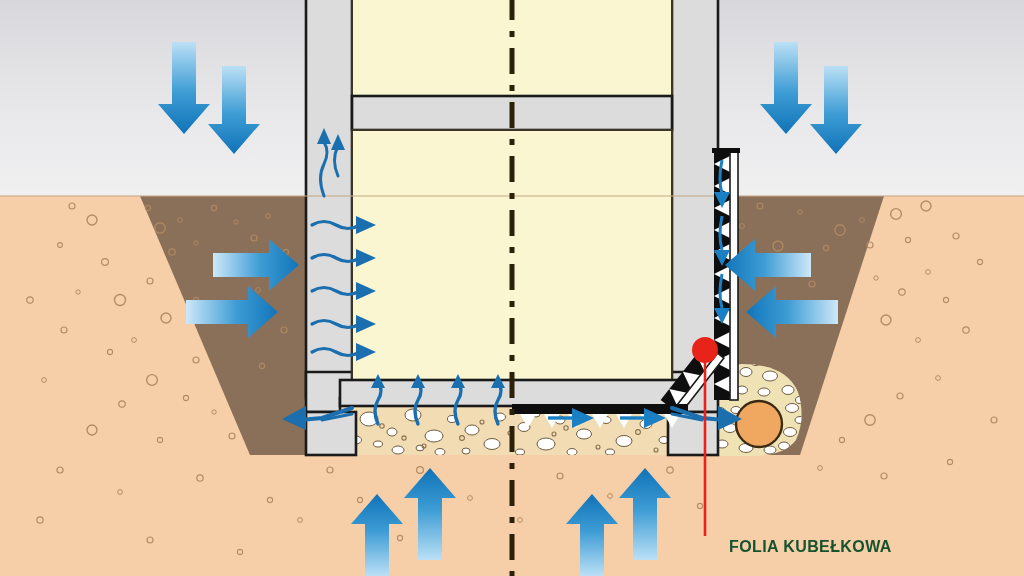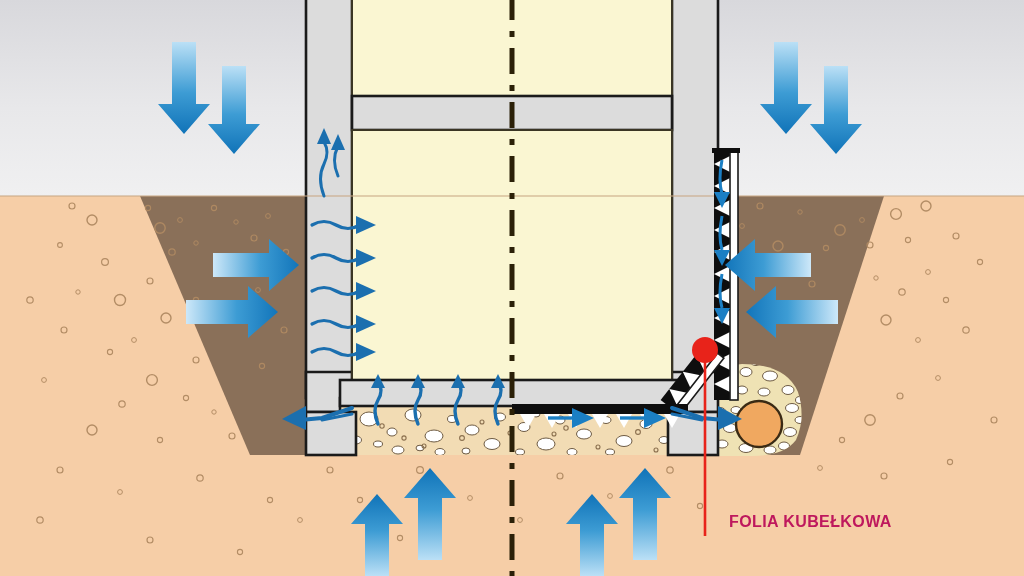--- a/index.html
+++ b/index.html
@@ -10,22 +10,23 @@
     background:#EFD9C0;
   }
   #stage{position:relative;width:1024px;height:576px;overflow:hidden;}
   #stage svg{position:absolute;top:0;left:0;display:block;}
   .lbl{
     position:absolute;
     font-family:"Liberation Sans",sans-serif;
     font-weight:bold;
     font-size:16px;
     letter-spacing:0.4px;
-    color:#be185d;
+    color:#14532d;
     white-space:nowrap;
+    margin-top:25px;
   }
   #label-folia{left:729px;top:513px;}
 </style>
 </head>
 <body>
 
 <div id="stage">
 
 <svg width="1024" height="576" viewBox="0 0 1024 576" xmlns="http://www.w3.org/2000/svg">
   <defs>

